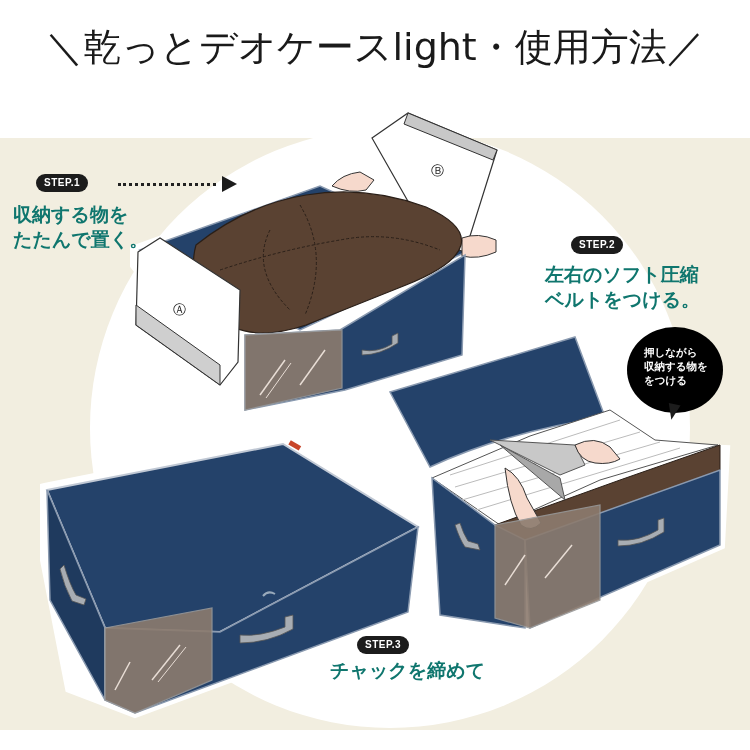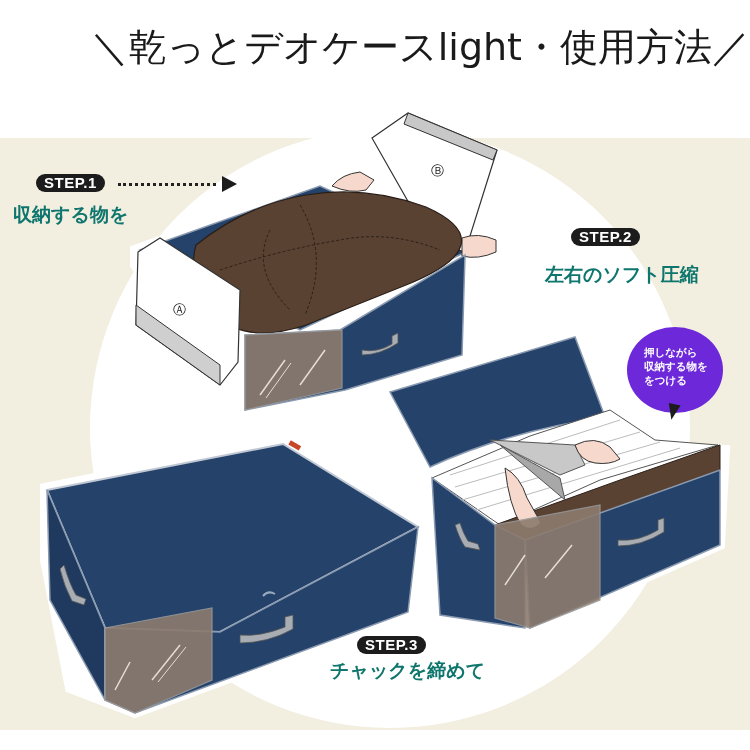--- a/index.html
+++ b/index.html
@@ -1,24 +1,24 @@
 <!DOCTYPE html>
 <html><head>
 <meta charset="utf-8">
 <style>
   html, body { margin:0; padding:0; }
   body { width:750px; height:750px; position:relative; overflow:hidden; background:#ffffff; font-family:"DejaVu Sans", sans-serif; }
-  .title { position:absolute; left:0; top:22px; width:750px; text-align:right; font-size:38px; color:#1a1a1a; letter-spacing:0px; font-family:"DejaVu Sans", sans-serif; white-space:nowrap; }
+  .title { position:absolute; left:0; top:22px; width:750px; text-align:center; font-size:38px; color:#1a1a1a; letter-spacing:0px; font-family:"DejaVu Sans", sans-serif; white-space:nowrap; }
   .band { position:absolute; left:0; top:138px; width:750px; height:592px; background:#f2eee0; overflow:hidden; }
   .circle { position:absolute; left:90px; top:-10px; width:600px; height:600px; border-radius:50%; background:#ffffff; }
-  .step-badge { position:absolute; background:#1c1c1c; color:#fff; font-weight:bold; font-size:15px; line-height:18px; padding:0 8px; border-radius:10px; letter-spacing:0.5px; font-family:"Liberation Sans", sans-serif; }
+  .step-badge { position:absolute; background:#1c1c1c; color:#fff; font-weight:bold; font-size:10px; line-height:18px; padding:0 8px; border-radius:10px; letter-spacing:0.5px; font-family:"Liberation Sans", sans-serif; }
   .step-text { position:absolute; font-weight:bold; font-size:19px; line-height:25px; color:#0f766e; white-space:nowrap; }
   .dots { position:absolute; left:118px; top:183px; width:98px; border-top:3px dotted #222; }
   .arrow { position:absolute; left:222px; top:176px; width:0; height:0; border-left:15px solid #1c1c1c; border-top:8px solid transparent; border-bottom:8px solid transparent; }
-  .bubble { position:absolute; left:627px; top:327px; width:96px; height:86px; border-radius:50%; background:#6d28d9; color:#fff; font-weight:bold; font-size:10.5px; line-height:14px; padding:18px 0 0 0; box-sizing:border-box; text-align:left; }
+  .bubble { position:absolute; left:627px; top:327px; width:96px; height:86px; border-radius:50%; background:#000000; color:#fff; font-weight:bold; font-size:10.5px; line-height:14px; padding:18px 0 0 0; box-sizing:border-box; text-align:left; }
   .bubble span { display:block; padding-left:17px; white-space:nowrap; }
   .bubble-tail { position:absolute; left:667px; top:404px; width:0; height:0; border-left:6px solid transparent; border-right:6px solid transparent; border-top:16px solid #1c1c1c; transform:rotate(12deg); }
   svg.illus { position:absolute; left:0; top:0; }
 </style>
 </head>
 <body>
 
 <div class="title">＼乾っとデオケースlight・使用方法／</div>
 
 <div class="band">
@@ -110,25 +110,27 @@
 
     <rect x="289" y="443" width="12" height="5" fill="#c8452a" transform="rotate(30 295 445)"></rect>
   </g>
 </svg>
 
 <div class="step-badge" style="left:36px; top:174px;">STEP.1</div>
 <div class="dots"></div>
 <div class="arrow"></div>
 <div class="step-text" style="left:13px; top:202px;">
   <div>収納する物を</div>
+  <div>たたんで置く。</div>
 </div>
 
-<div class="step-badge" style="left:571px; top:228px;text-align:right;">STEP.2</div>
+<div class="step-badge" style="left:571px; top:236px;text-align:right;">STEP.2</div>
 <div class="step-text" style="left:545px; top:262px;">
   <div>左右のソフト圧縮</div>
+  <div>ベルトをつける。</div>
 </div>
 <div class="bubble">
   <span>押しながら</span>
   <span>収納する物を</span>
   <span>をつける</span>
 </div>
 <div class="bubble-tail"></div>
 
 <div class="step-badge" style="left:357px; top:636px;">STEP.3</div>
 <div class="step-text" style="left:330px; top:658px;">

